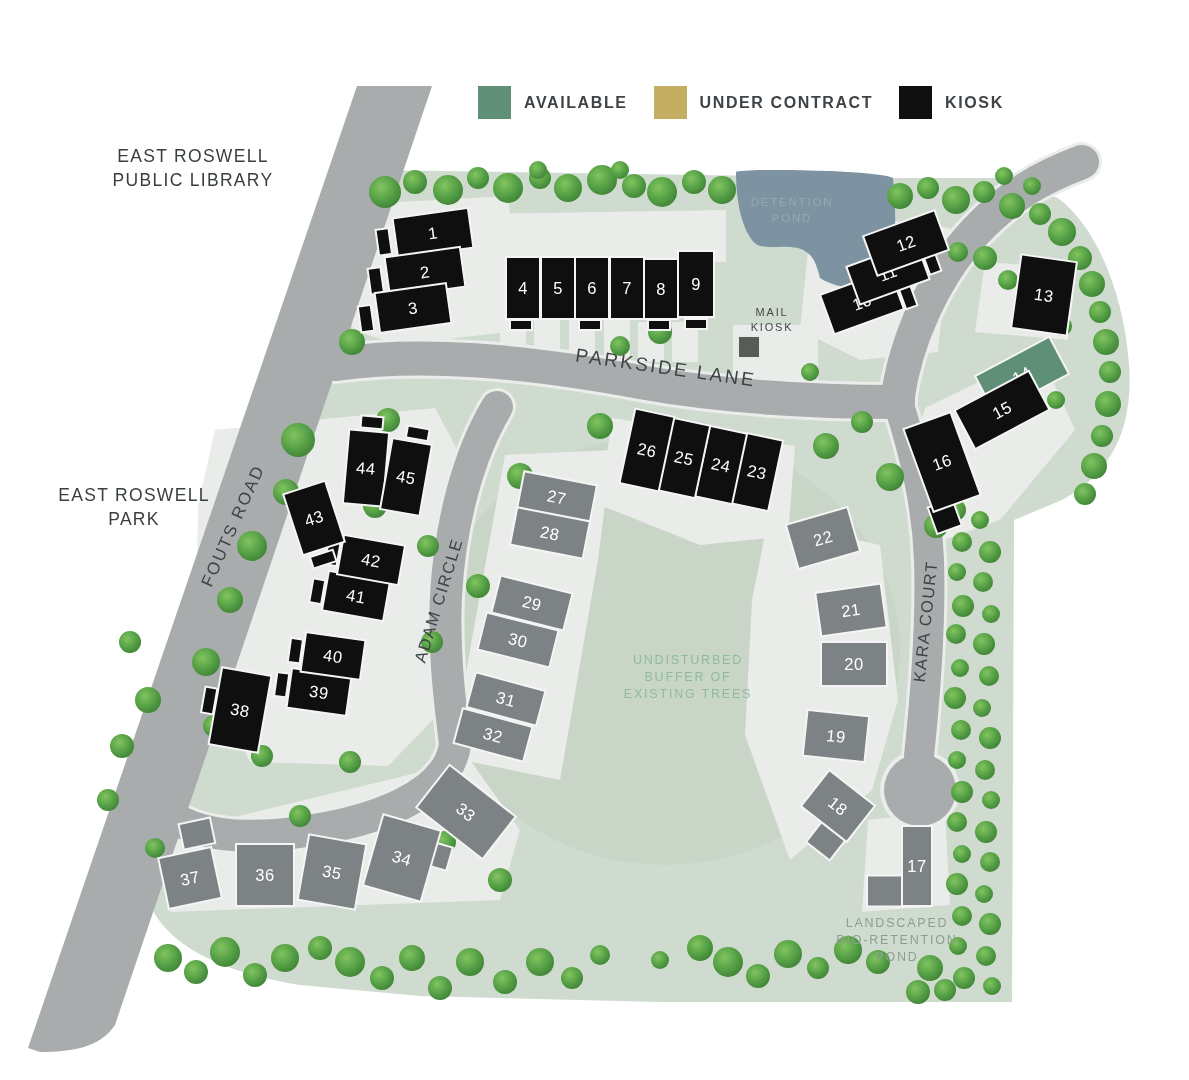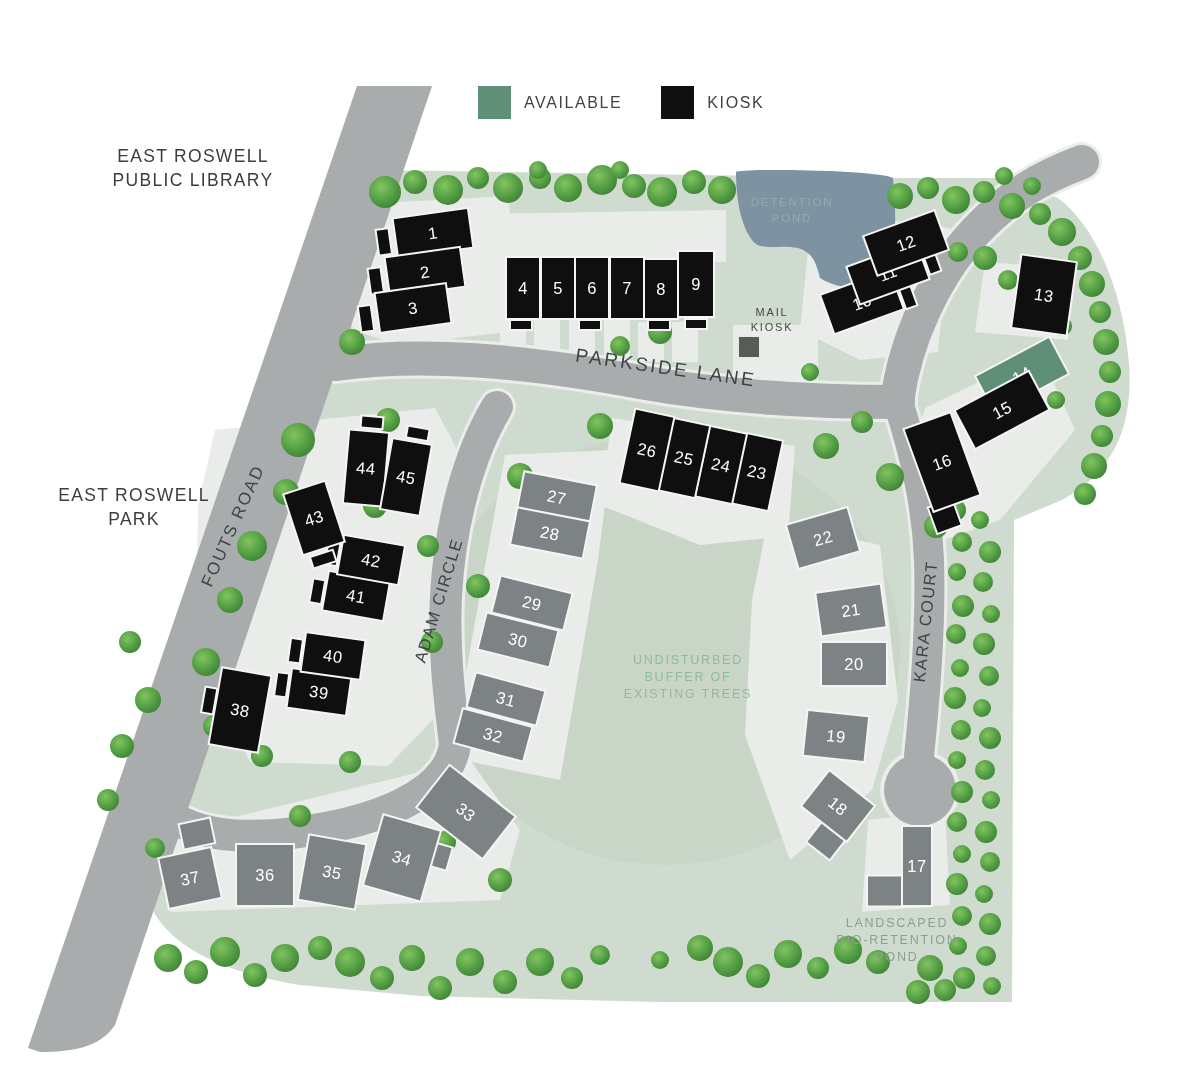--- a/index.html
+++ b/index.html
@@ -1,20 +1,20 @@
 <!DOCTYPE html>
 <html><head>
 <meta charset="utf-8">
 <style>
   html,body{margin:0;padding:0;background:#ffffff;}
   body{width:1189px;height:1080px;position:relative;font-family:"Liberation Sans",sans-serif;overflow:hidden;}
   .map-wrap{position:absolute;left:0;top:0;width:1189px;height:1080px;}
   svg{display:block;}
   
-  .legend{position:absolute;left:478px;top:86px;display:flex;align-items:flex-end;gap:39px;}
+  .legend{position:absolute;left:478px;top:86px;display:flex;align-items:flex-end;gap:26px;font-weight:bold;}
   .legend-item{display:flex;align-items:center;gap:13px;}
   .swatch{width:33px;height:33px;display:inline-block;}
   .legend-label{font-size:16px;letter-spacing:1.6px;color:#3e4347;}
   
   text{font-family:"Liberation Sans",sans-serif;}
   .lot-num{fill:#ffffff;font-size:16.5px;letter-spacing:.5px;text-anchor:middle;}
   .landmark{fill:#393e41;font-size:17.5px;letter-spacing:1.3px;text-anchor:middle;}
   .roadlabel{fill:#3f4447;text-anchor:middle;}
   .note{text-anchor:middle;letter-spacing:1.8px;}
 </style>
@@ -438,17 +438,21 @@
         <text class="roadlabel" transform="translate(931,622) rotate(-84)" font-size="16.5" letter-spacing="1.5">KARA COURT</text>
       </g>
   </svg>
 
   <div class="legend">
     <div class="legend-item">
       <span class="swatch" style="background: rgb(95, 144, 119);"></span>
       <span class="legend-label">AVAILABLE</span>
     </div>
     <div class="legend-item">
+      <span class="swatch" style="background: rgb(197, 173, 98);"></span>
+      <span class="legend-label">UNDER CONTRACT</span>
+    </div>
+    <div class="legend-item">
       <span class="swatch" style="background: rgb(15, 15, 15);"></span>
       <span class="legend-label">KIOSK</span>
     </div>
   </div>
 </div>
 
 </body></html>

